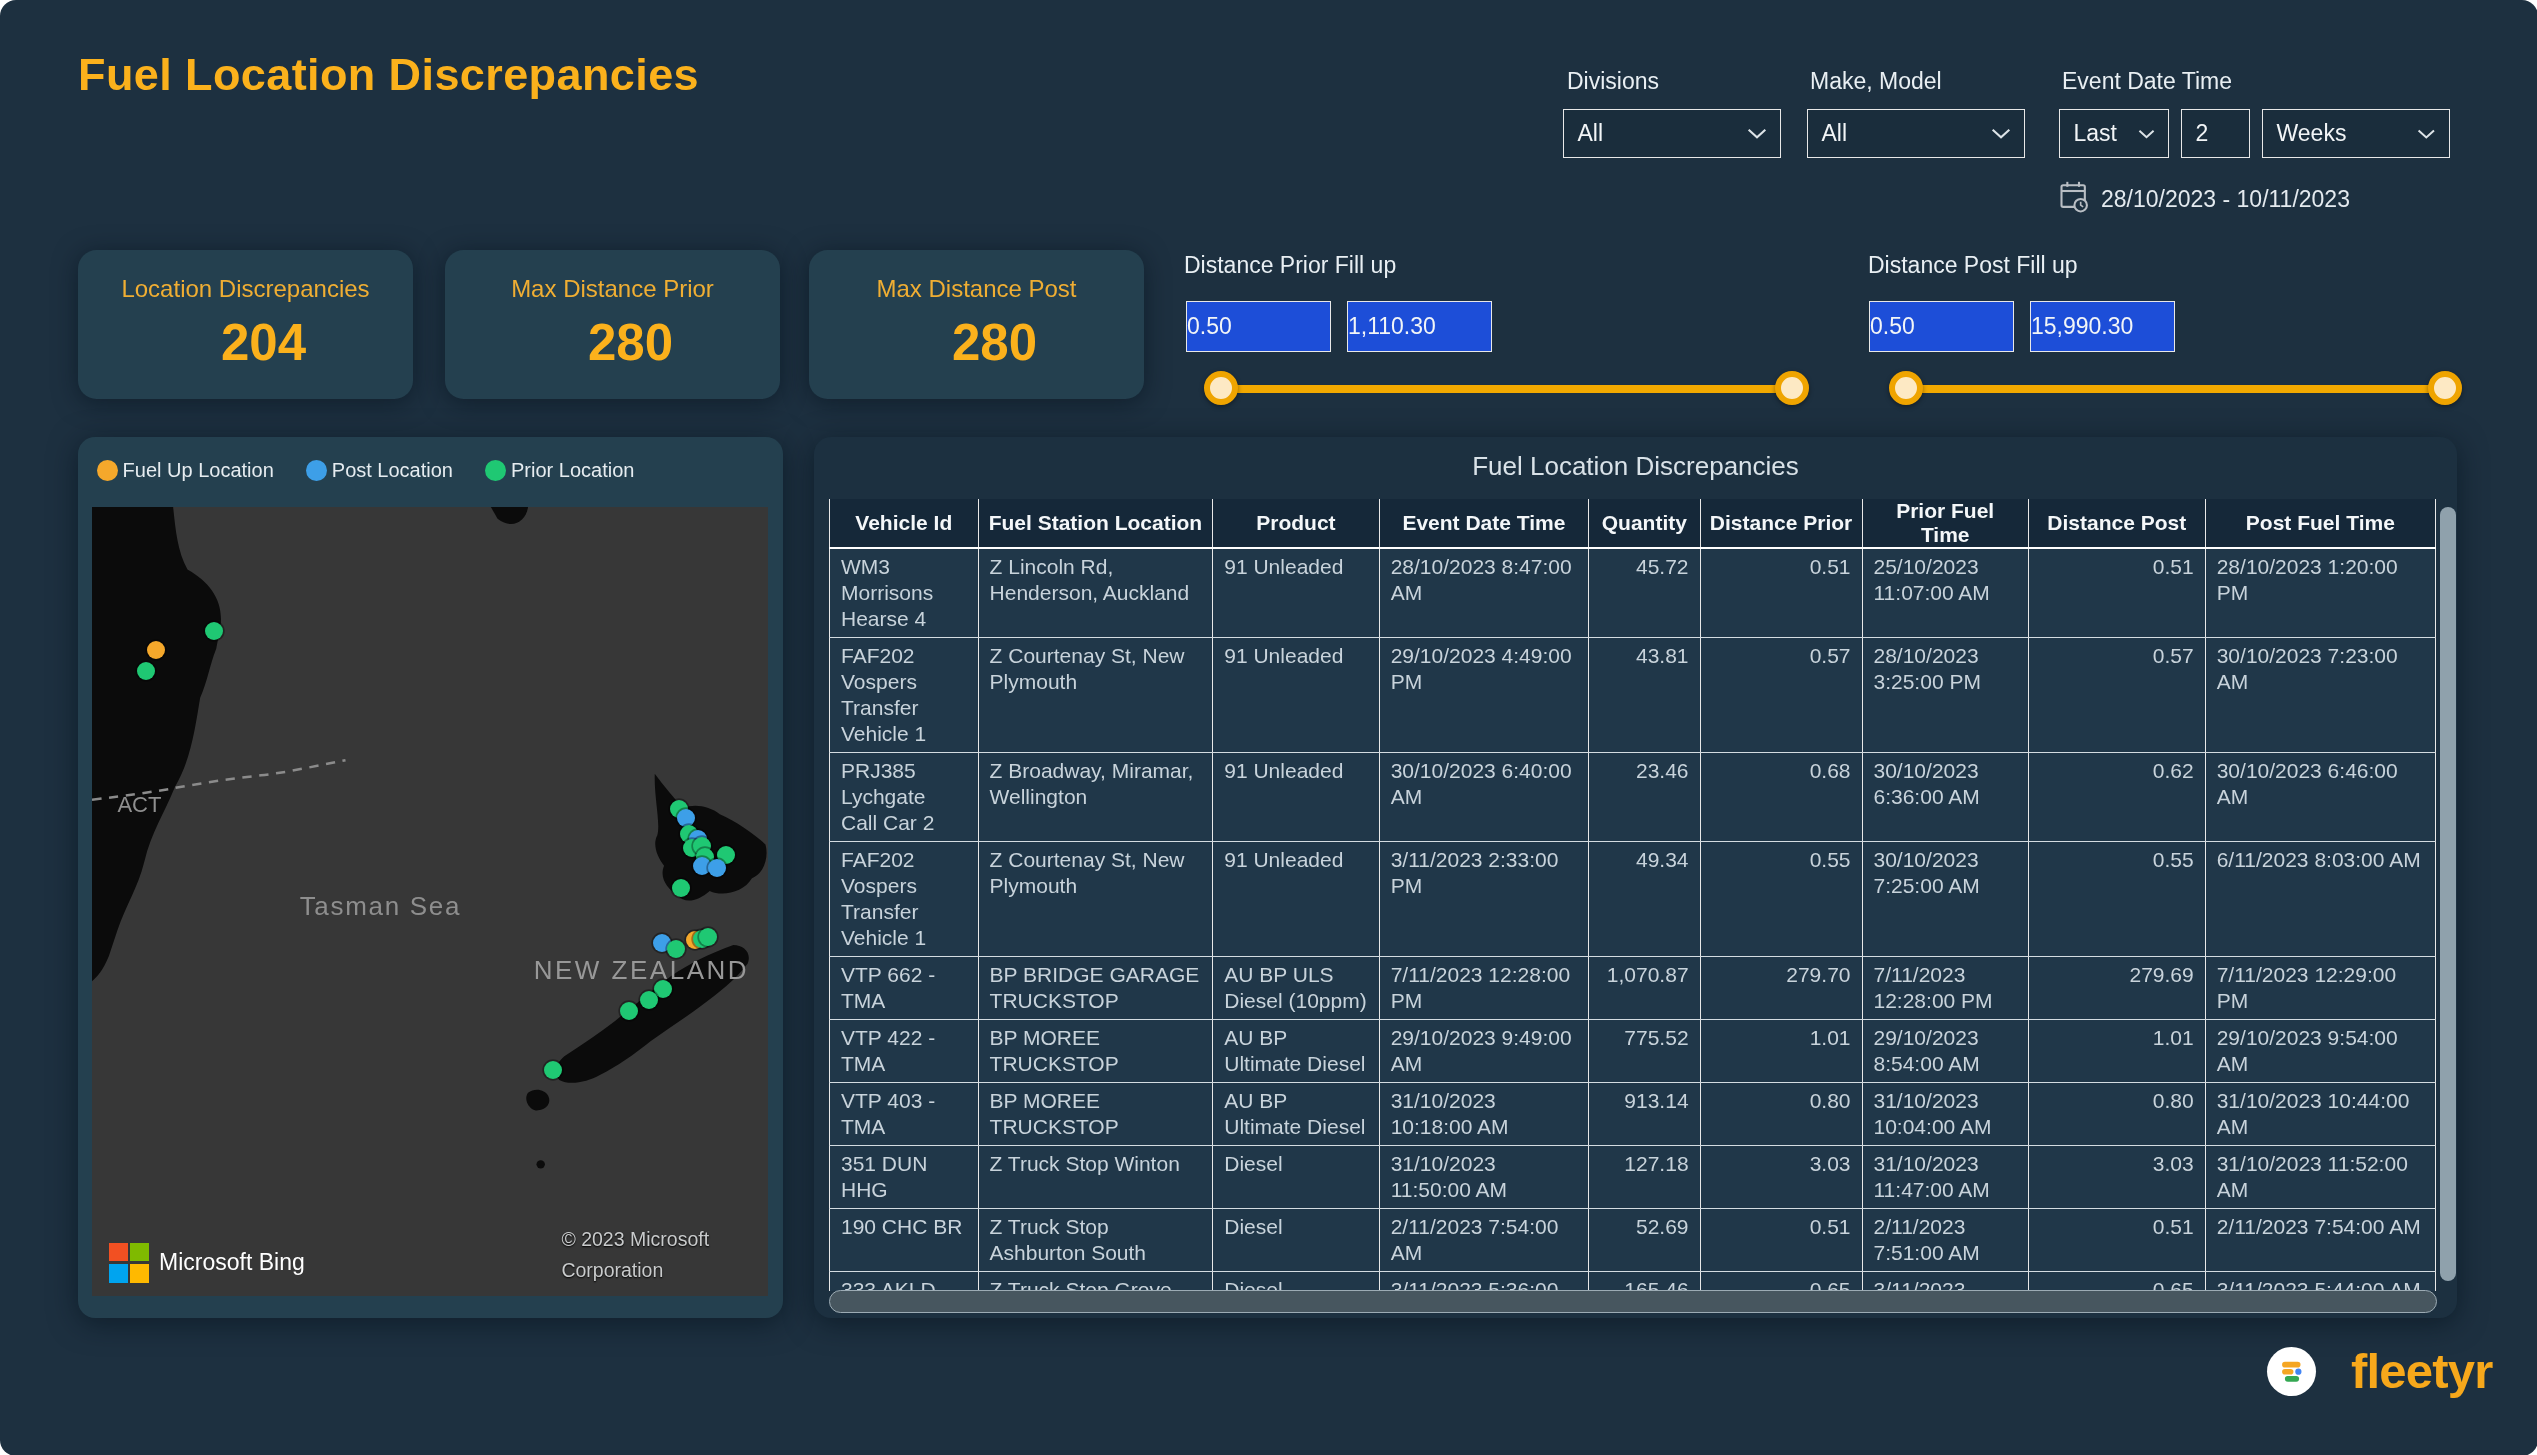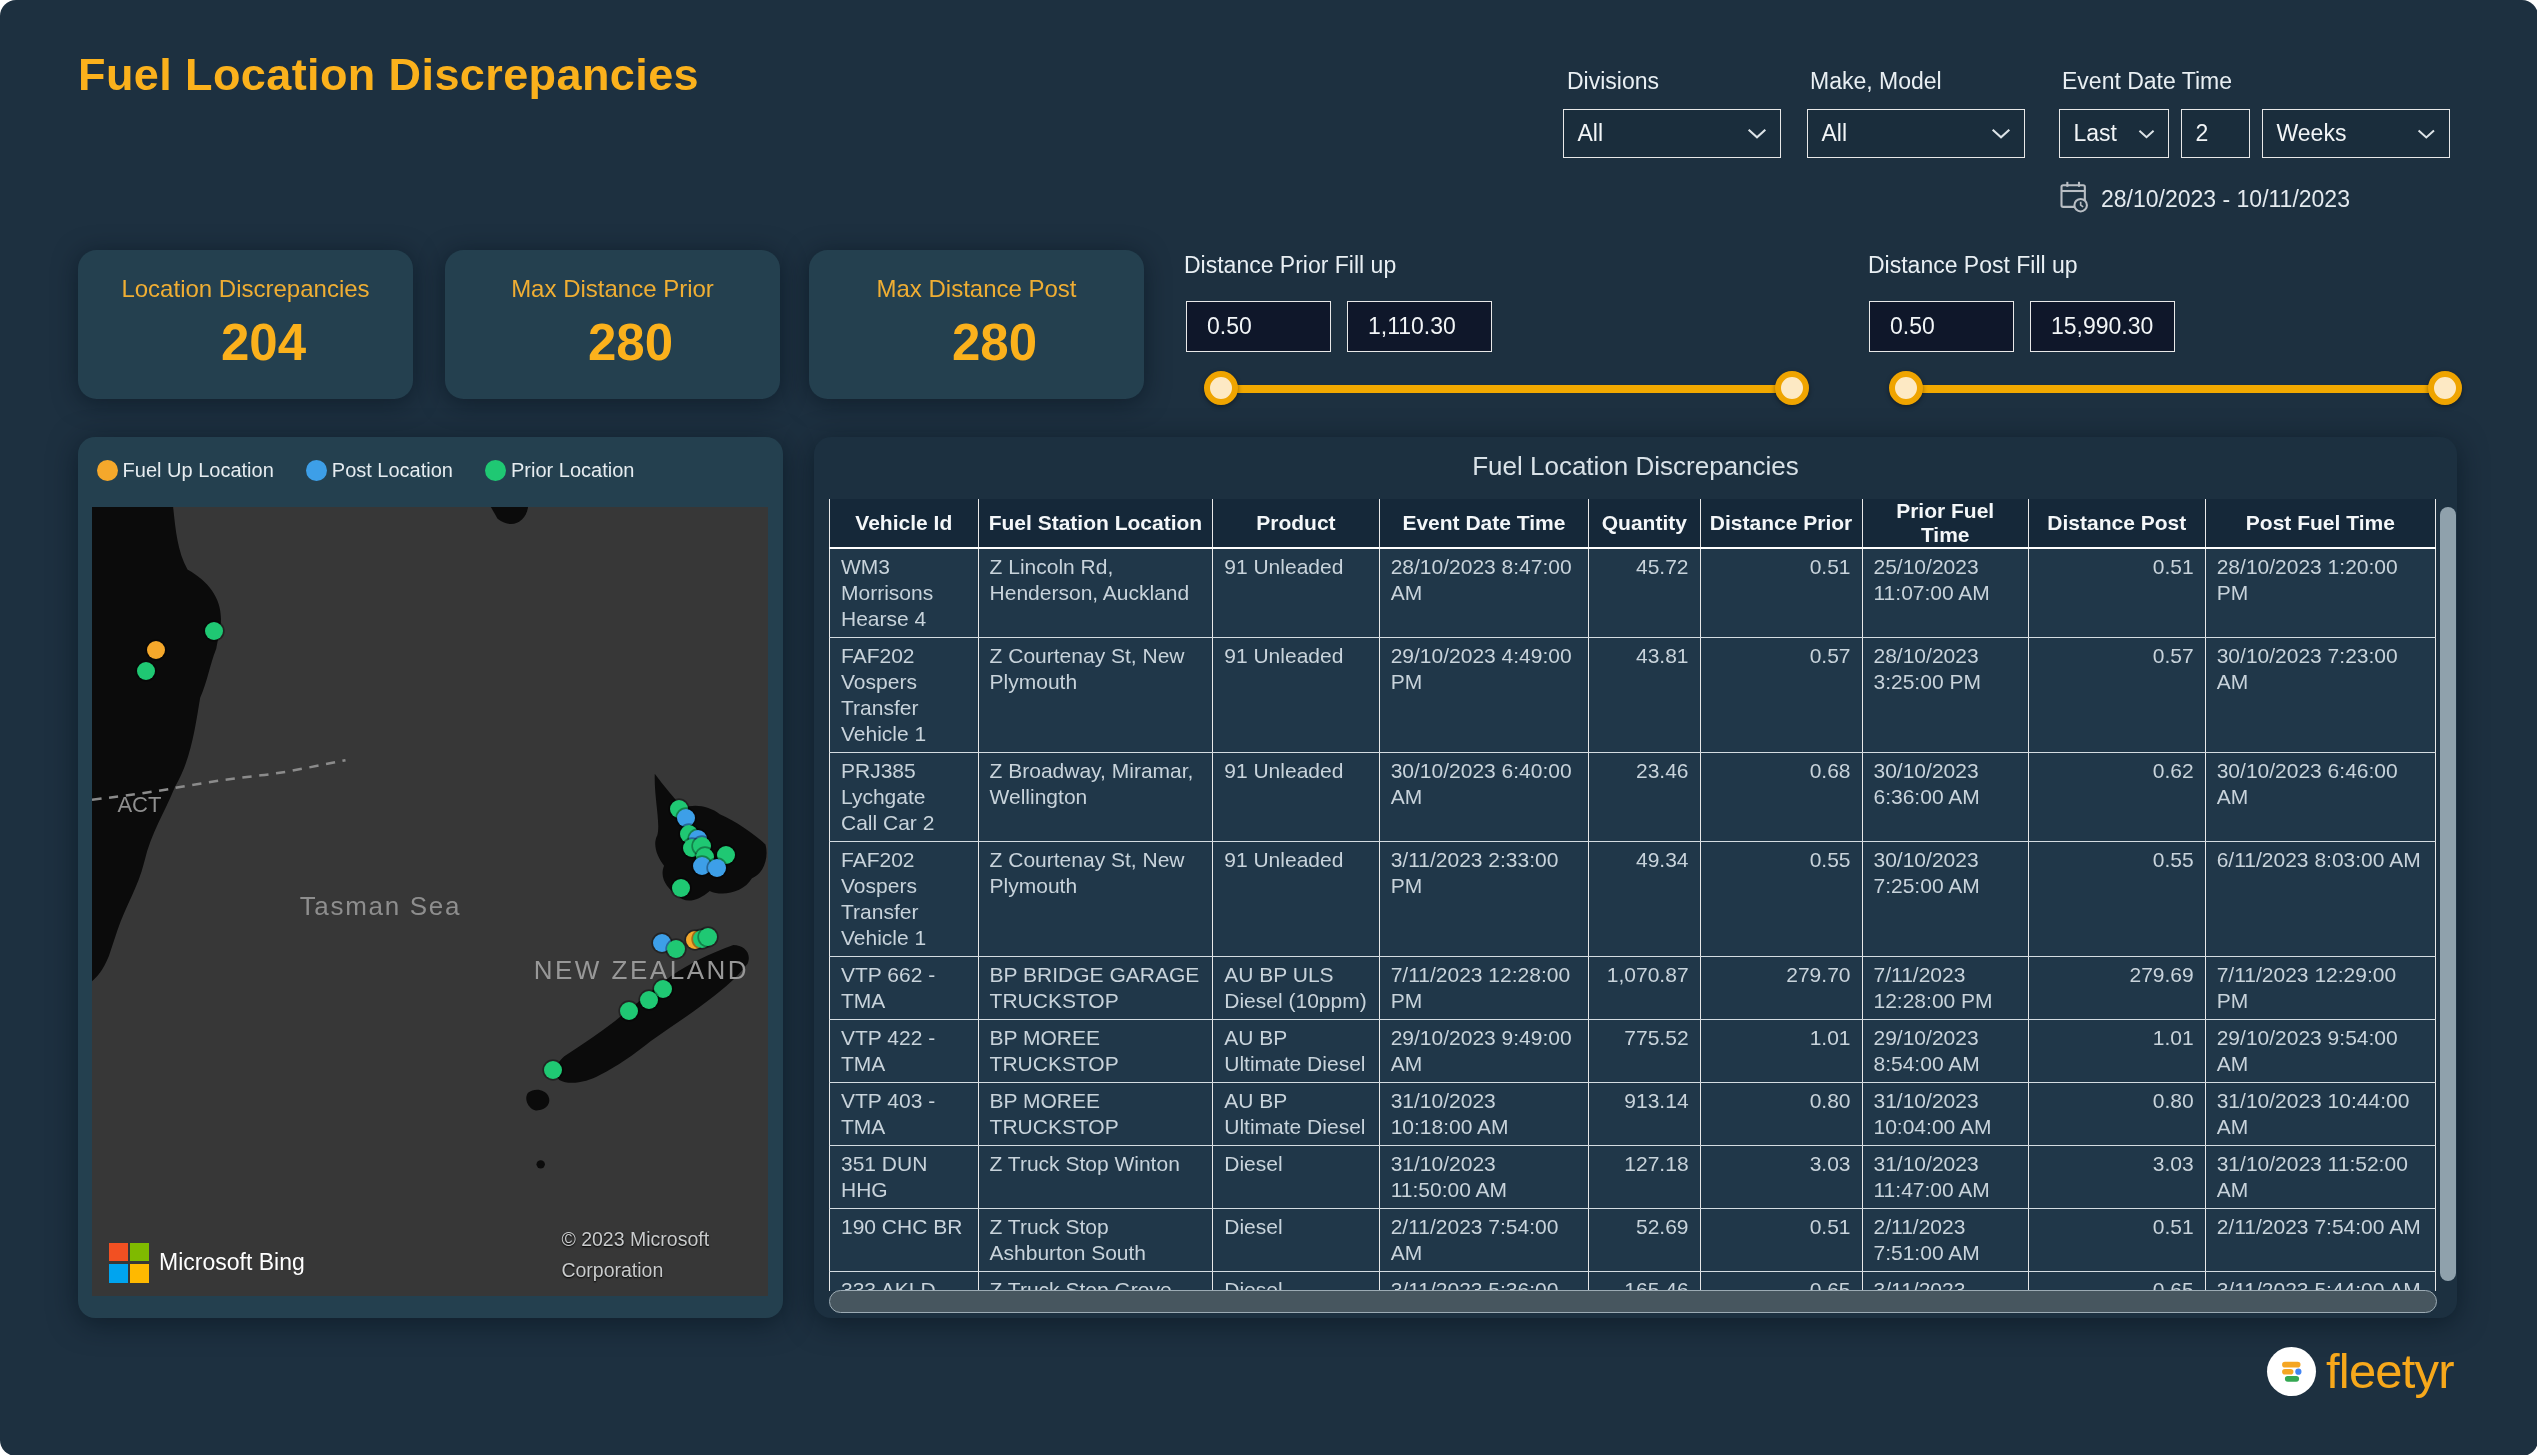--- a/index.html
+++ b/index.html
@@ -15,21 +15,21 @@
   .chev svg{display:block;}
   .daterange{top:179px;display:flex;align-items:center;gap:12px;color:#E4EAEF;font-size:23px;}
 
   
   .kpi{top:250px;width:335px;height:149px;background:#24404F;border-radius:18.6px;box-shadow:0 3.4px 24px rgba(4,14,24,.5);text-align:center;}
   .kpi .lbl{margin-top:25px;font-size:24px;color:#F0AE33;}
   .kpi .val{margin-top:10px;font-size:51px;font-weight:800;color:#FBB11C;margin-left:36px;}
 
   
   .slider-label{top:252px;font-size:23px;color:#E9EFF3;}
-  .slider-box{top:301px;width:145px;height:51px;background:#0f172a;border:1.7px solid #E8E8E8;box-sizing:border-box;display:flex;align-items:center;padding:0 20px;color:#F2F5F7;font-size:23px;}
+  .slider-box{top:301px;width:145px;height:51px;background:#1d4ed8;border:1.7px solid #E8E8E8;box-sizing:border-box;display:flex;align-items:center;padding:0 0;color:#F2F5F7;font-size:23px;}
   .track{top:385px;height:7.6px;background:#F2A900;border-radius:3.4px;}
   .handle{top:371px;width:34px;height:34px;border-radius:50%;background:#FDE9C4;border:6px solid #EFA400;box-sizing:border-box;box-shadow:0 1.7px 5px rgba(0,0,0,.4);cursor:pointer;}
 
   
   .panel{background:#24404F;border-radius:17px;box-shadow:0 5px 29px rgba(4,14,24,.55);}
   .map-panel{left:78px;top:437px;width:705px;height:881px;}
   .table-panel{left:814px;top:437px;width:1643px;height:881px;background:#1C3040;}
 
   
   .legend{left:18.6px;top:15px;height:37px;display:flex;align-items:center;gap:32px;}
@@ -51,21 +51,21 @@
   table.grid{border-collapse:collapse;table-layout:fixed;width:1607px;}
   table.grid th{background:#152839;color:#F4F7F9;font-weight:700;font-size:21px;height:36px;border-right:1.7px solid #E8E8E8;border-left:1.7px solid #E8E8E8;border-bottom:2.5px solid #FFFFFF;padding:0 6.8px;cursor:pointer;}
   table.grid td{background:#203749;color:#C8D3DB;font-size:21px;line-height:26px;vertical-align:top;border-right:1.7px solid #E8E8E8;border-left:1.7px solid #E8E8E8;border-bottom:1.7px solid #D4DCE1;padding:5px 11px;box-sizing:border-box;overflow:hidden;}
   td.num{text-align:right;}
   .vscroll{left:1626px;top:70px;width:16px;height:774px;background:#8FA1AC;border-radius:8.5px;cursor:pointer;}
   .hscroll{left:15px;top:853px;width:1608px;height:23px;background:#47565F;border:1.7px solid #9CABB4;border-radius:12.7px;box-sizing:border-box;cursor:pointer;}
 
   
   .brand{left:2267px;top:1343px;display:flex;align-items:center;gap:10px;}
   .brand-circle{width:49px;height:49px;border-radius:50%;background:#FFFFFF;display:flex;align-items:center;justify-content:center;}
-  .brand-text{font-size:49px;font-weight:400;color:#F7A81B;letter-spacing:-0.8px;}
+  .brand-text{font-size:49px;font-weight:700;color:#F7A81B;letter-spacing:-0.8px;margin-left:25px;}
 </style>
 </head>
 <body>
 
 <div class="dashboard">
 
   <div class="abs page-title">Fuel Location Discrepancies</div>
 
   <div class="abs filter-label" style="left:1567px;">Divisions</div>
   <div class="abs dropdown" style="left:1563px;width:218px;">

